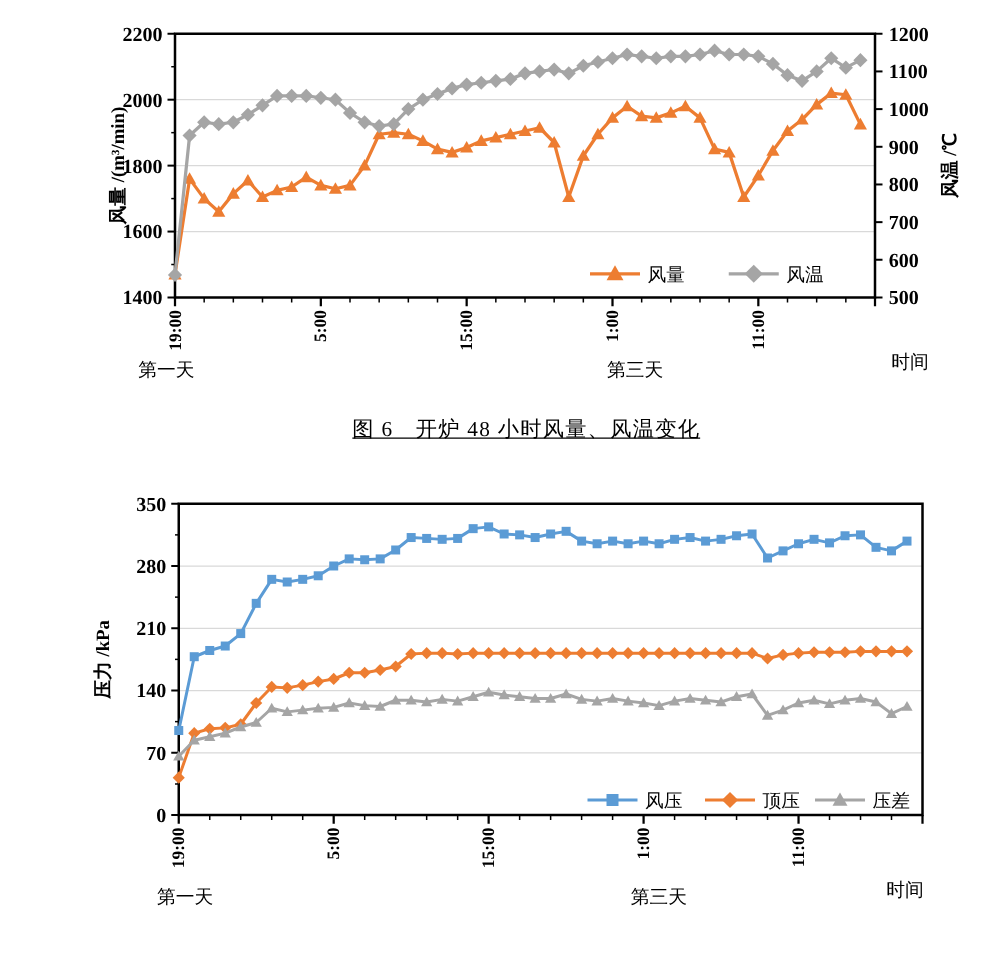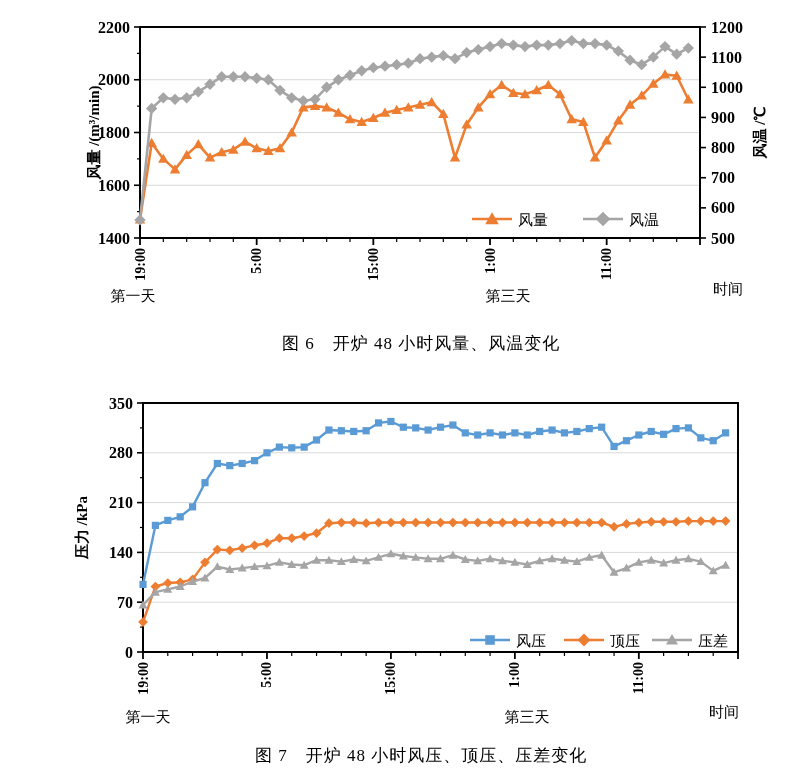--- a/index.html
+++ b/index.html
@@ -1,21 +1,21 @@
 <!DOCTYPE html>
 <html><head>
 <meta charset="utf-8">
 <style>
   html,body{margin:0;padding:0;background:#ffffff;}
   body{width:800px;font-family:"Liberation Serif",serif;}
   .page{width:800px;background:#ffffff;}
   svg{display:block;}
   .caption{width:800px;text-align:center;font-size:17px;color:#000;
            padding-left:42px;box-sizing:border-box;letter-spacing:1px;}
-  #cap1{margin-top:17px;margin-bottom:20px;}
+  #cap1{margin-top:17px;margin-bottom:20px;text-decoration:underline;}
   #cap2{margin-top:14px;}
   text{fill:#000;}
   .tick-num{font:bold 16px "Liberation Serif",serif;}
   .xlab{font:bold 14px "Liberation Serif",serif;}
   .axis-title{font:bold 15px "Liberation Serif",serif;}
   .cn{font:15px "Liberation Serif",serif;}
   .legend-label{font:15px "Liberation Serif",serif;}
 </style>
 </head>
 <body>
@@ -432,14 +432,13 @@
         <rect x="485.2" y="260.2" width="9.6" height="9.6" fill="#5B9BD5"></rect>
         <text x="516" y="270.5" text-anchor="start" class="legend-label">风压</text>
         <line x1="564" x2="604" y1="265" y2="265" stroke="#ED7D31" stroke-width="2.4"></line>
         <path d="M584 258.52L590.48 265L584 271.48L577.52 265Z" fill="#ED7D31"></path>
         <text x="610" y="270.5" text-anchor="start" class="legend-label">顶压</text>
         <line x1="652" x2="692" y1="265" y2="265" stroke="#A5A5A5" stroke-width="2.4"></line>
         <path d="M672 259L678 269.56L666 269.56Z" fill="#A5A5A5"></path>
         <text x="698" y="270.5" text-anchor="start" class="legend-label">压差</text>
       </g>
     </svg>
-  <div class="caption" id="cap2">图 7　开炉 48 小时风压、顶压、压差变化</div>
 </div>
 
 </body></html>

